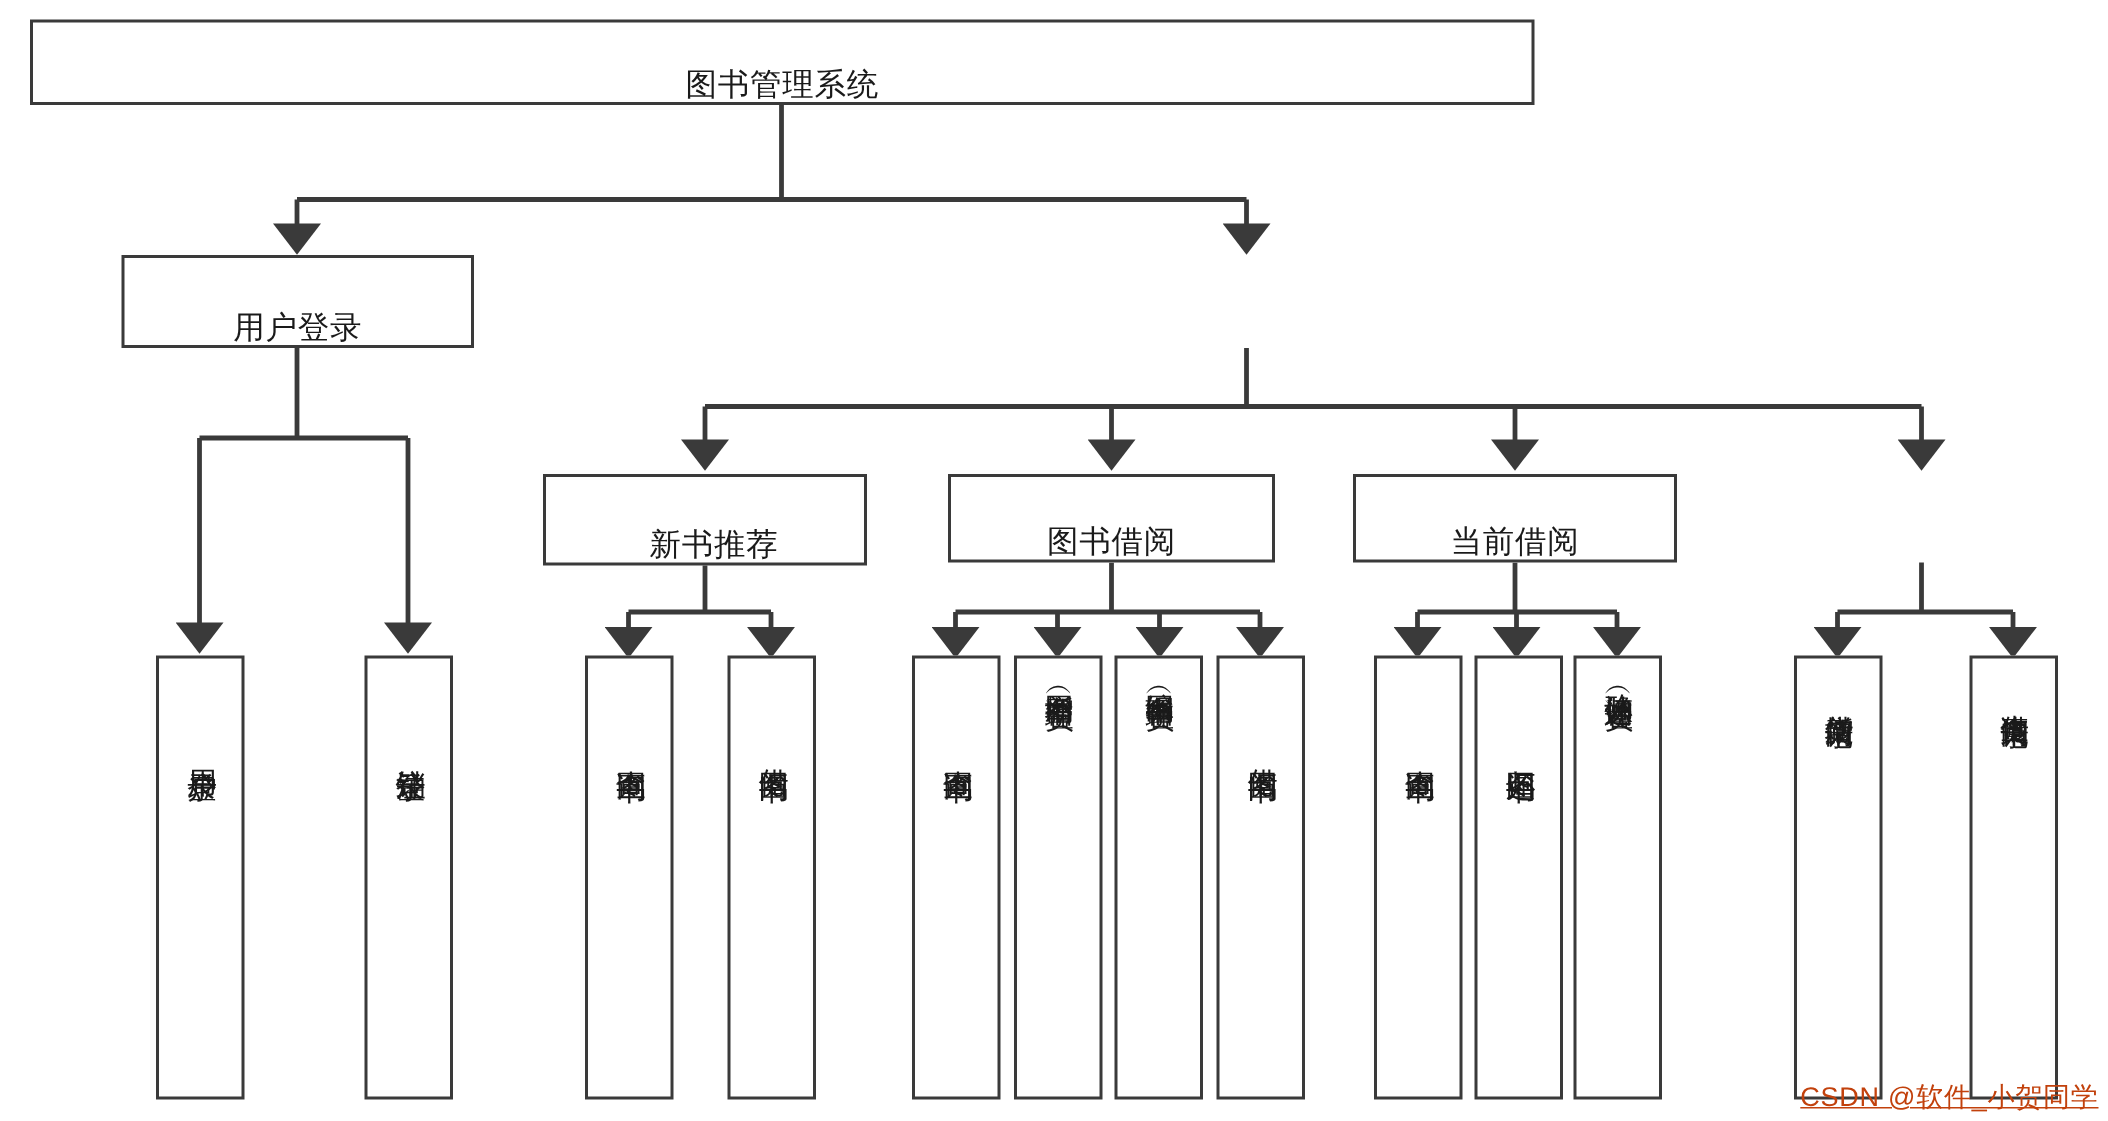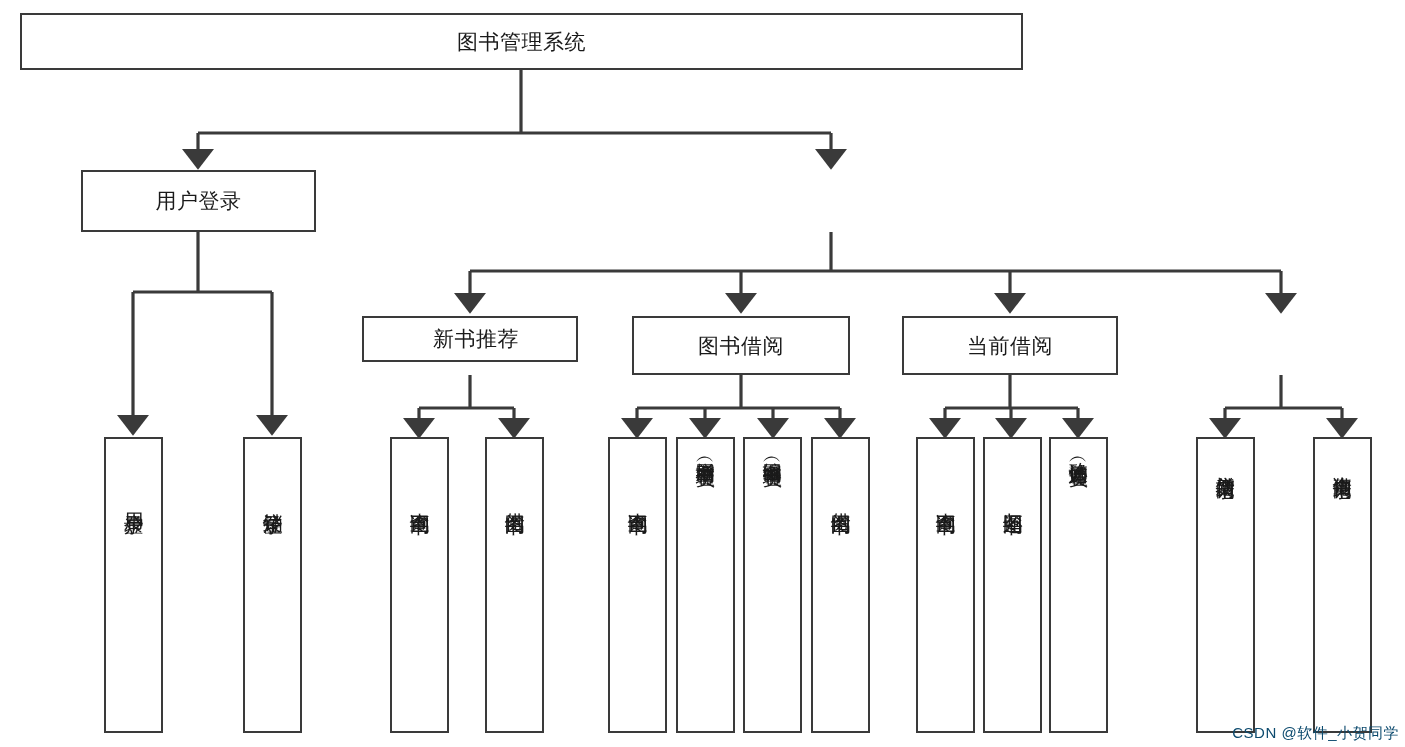--- a/index.html
+++ b/index.html
@@ -25,21 +25,21 @@
     width: 1405px;
     height: 747px;
     pointer-events: none;
   }
   .node {
     position: absolute;
     box-sizing: border-box;
     background: #ffffff;
     border: 2px solid #3a3a3a;
     display: flex;
-    align-items: center;
+    align-items: flex-end;
     justify-content: center;
     color: #1a1a1a;
     z-index: 2;
   }
   .node .label {
     display: block;
     text-align: center;
     white-space: nowrap;
   }
   
@@ -66,26 +66,27 @@
     margin: 0 auto;
   }
   .node.vert.tall .label {
     font-size: 19px;
     line-height: 1.12;
   }
   .watermark {
     position: absolute;
     right: 6px;
     bottom: 4px;
-    font-size: 15px;
-    color: #0c4a6e;
+    font-size: 18px;
+    color: #c2410c;
     letter-spacing: 0.5px;
     white-space: nowrap;
     z-index: 3;
     font-family: "Liberation Sans", "DejaVu Sans", sans-serif;
+    text-decoration: underline;
   }
 </style>
 </head>
 <body>
 
 <div id="diagram">
 
   <svg id="edges" viewBox="0 0 1405 747" width="1405" height="747" xmlns="http://www.w3.org/2000/svg">
     <defs>
       <marker id="arrow" markerWidth="10" markerHeight="10" refX="2.2" refY="5" orient="auto" markerUnits="strokeWidth">
@@ -138,21 +139,21 @@
 
   <div class="node horiz root" style="left:20px; top:13px; width:1003px; height:57px;">
     <span class="label">图书管理系统</span>
   </div>
 
   <div class="node horiz" style="left:81px; top:170px; width:235px; height:62px;">
     <span class="label">用户登录</span>
   </div>
 
 
-  <div class="node horiz" style="left:362px; top:316px; width:216px; height:46px;padding-left:12px;">
+  <div class="node horiz" style="left:362px; top:316px; width:216px; height:61px;padding-left:12px;">
     <span class="label">新书推荐</span>
   </div>
 
   <div class="node horiz" style="left:902px; top:316px; width:216px; height:59px;">
     <span class="label">当前借阅</span>
   </div>
 
   <div class="node horiz" style="left:632px; top:316px; width:218px; height:59px;">
     <span class="label">图书借阅</span>
   </div>

